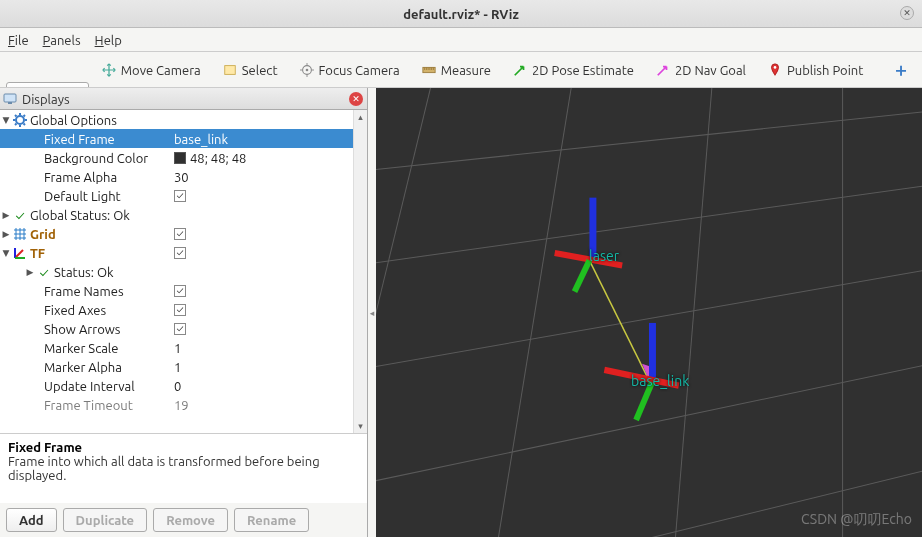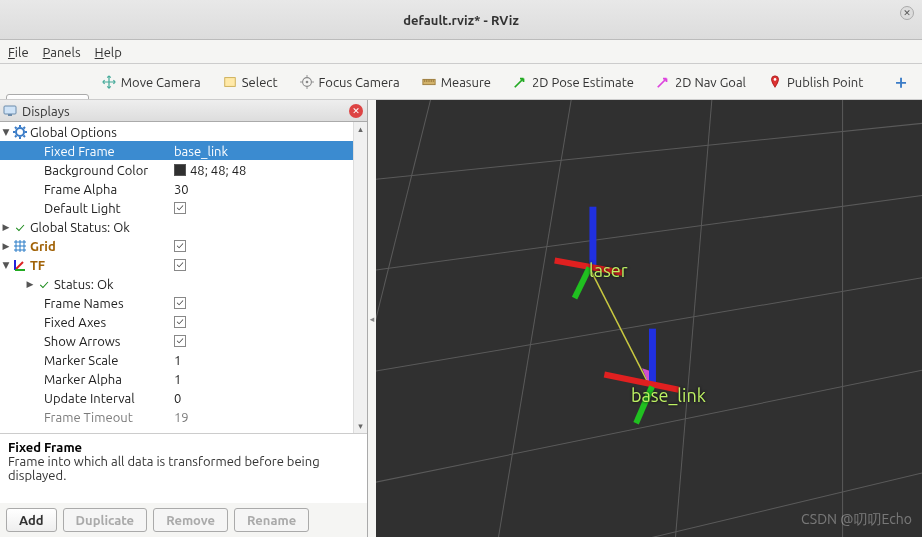--- a/index.html
+++ b/index.html
@@ -1,18 +1,18 @@
 <!DOCTYPE html>
 <html><head>
 <meta charset="utf-8">
 <style>
 * { margin: 0; padding: 0; box-sizing: border-box; font-family: "Ubuntu", "DejaVu Sans", sans-serif; font-size: 13px; }
 body { width: 922px; height: 537px; background: #f0f0f0; display: flex; flex-direction: column; overflow: hidden; }
 
-.titlebar { height: 40px; background: linear-gradient(#e8e8e8, #dcdcdc); display: flex; align-items: center; justify-content: center; border-bottom: 1px solid #bbb; position: relative; }
+.titlebar { height: 28px; background: linear-gradient(#e8e8e8, #dcdcdc); display: flex; align-items: center; justify-content: center; border-bottom: 1px solid #bbb; position: relative; }
 .titlebar .title { font-weight: bold; color: #333; }
 .titlebar .close { position: absolute; right: 8px; top: 6px; width: 14px; height: 14px; border-radius: 50%; background: #ddd; border: 1px solid #aaa; display: flex; align-items: center; justify-content: center; font-size: 9px; color: #555; cursor: pointer; }
 
 .menubar { height: 24px; display: flex; align-items: center; padding: 0 8px; gap: 14px; border-bottom: 1px solid #ccc; background: #f5f5f3; }
 .menubar span { color: #333; }
 .menubar span u { text-decoration: underline; }
 
 .toolbar { height: 36px; display: flex; align-items: center; padding: 0 6px; gap: 4px; border-bottom: 1px solid #ccc; background: #f5f5f3; overflow: hidden; }
 .toolbar .btn { display: flex; align-items: center; gap: 5px; padding: 4px 8px; border: 1px solid transparent; border-radius: 3px; color: #333; white-space: nowrap; }
 .toolbar .btn.active { border: 1px solid #aaa; background: linear-gradient(#fff,#eee); margin-top: 48px; }
@@ -44,21 +44,21 @@
 .help { border-top: 1px solid #ccc; padding: 6px 8px; height: 70px; overflow: hidden; background:#fff; }
 .help .ht { font-weight: bold; }
 .help .hd { color: #333; }
 
 .btns { height: 34px; display: flex; align-items: center; padding: 0 6px; gap: 6px; background:#f5f5f3; }
 .btns button { height: 24px; padding: 0 12px; border: 1px solid #aaa; border-radius: 3px; background: linear-gradient(#fff,#eee); color: #333; font-weight: bold; }
 .btns button:disabled { color: #aaa; background: #f5f5f5; }
 
 .view3d { flex: 1; background: #303030; position: relative; overflow: hidden; }
 .grid-svg { position: absolute; inset: 0; width: 100%; height: 100%; }
-.axis-lbl { position: absolute; color: #bef264; font-size: 18px; text-shadow: 0 0 3px #000; }
+.axis-lbl { position: absolute; color: #14b8a6; font-size: 14px; text-shadow: 0 0 3px #000; }
 .wm { position: absolute; right: 10px; bottom: 8px; color: rgba(255,255,255,0.35); font-size: 14px; }
 
 .chk { width: 12px; height: 12px; border: 1px solid #888; background:#fff; display:inline-flex; align-items:center; justify-content:center; font-size:10px; color:#333; }
 .swatch { width: 12px; height: 12px; border:1px solid #555; display:inline-block; }
 
 .mid-splitter { width: 8px; display:flex; align-items:center; justify-content:center; color:#888; font-size:9px; cursor: col-resize; background:#f5f5f3; }
 </style>
 </head>
 <body>
 

